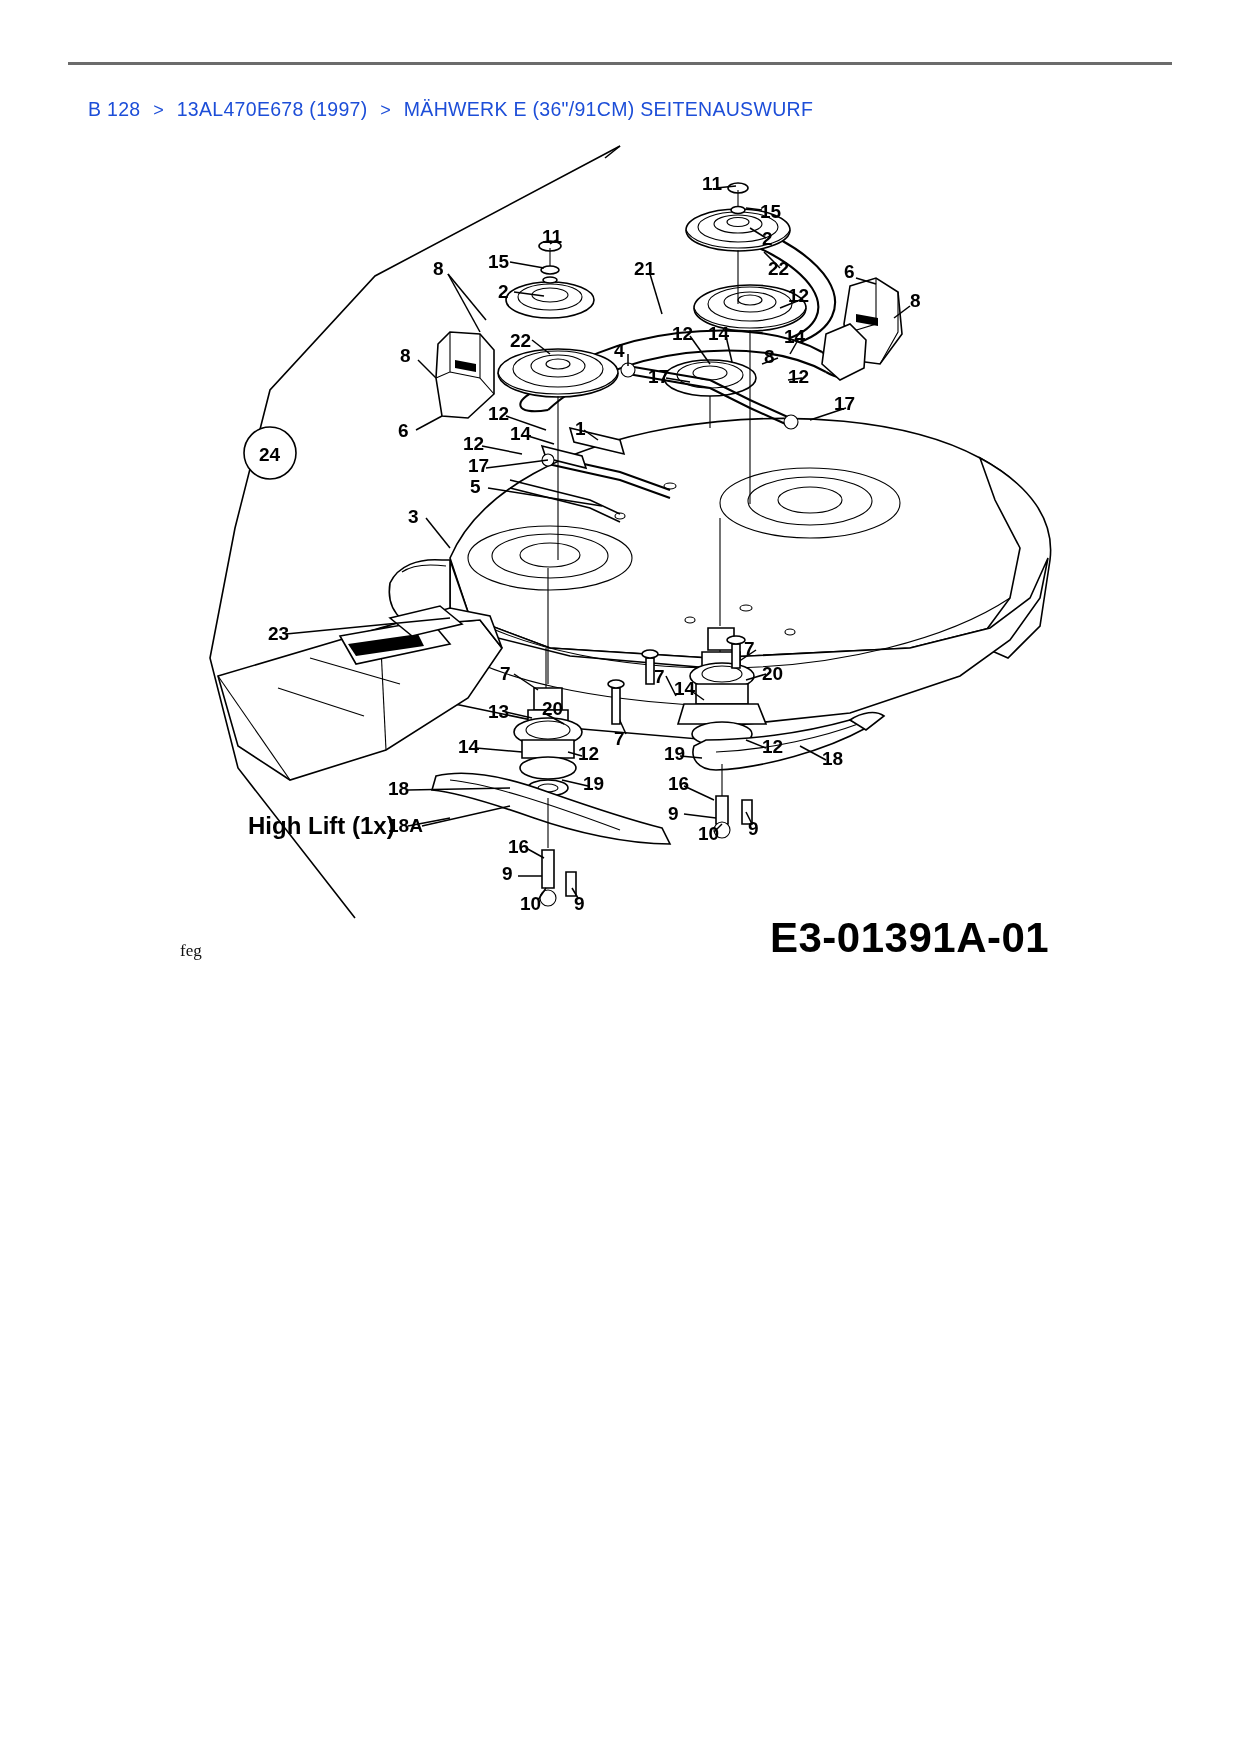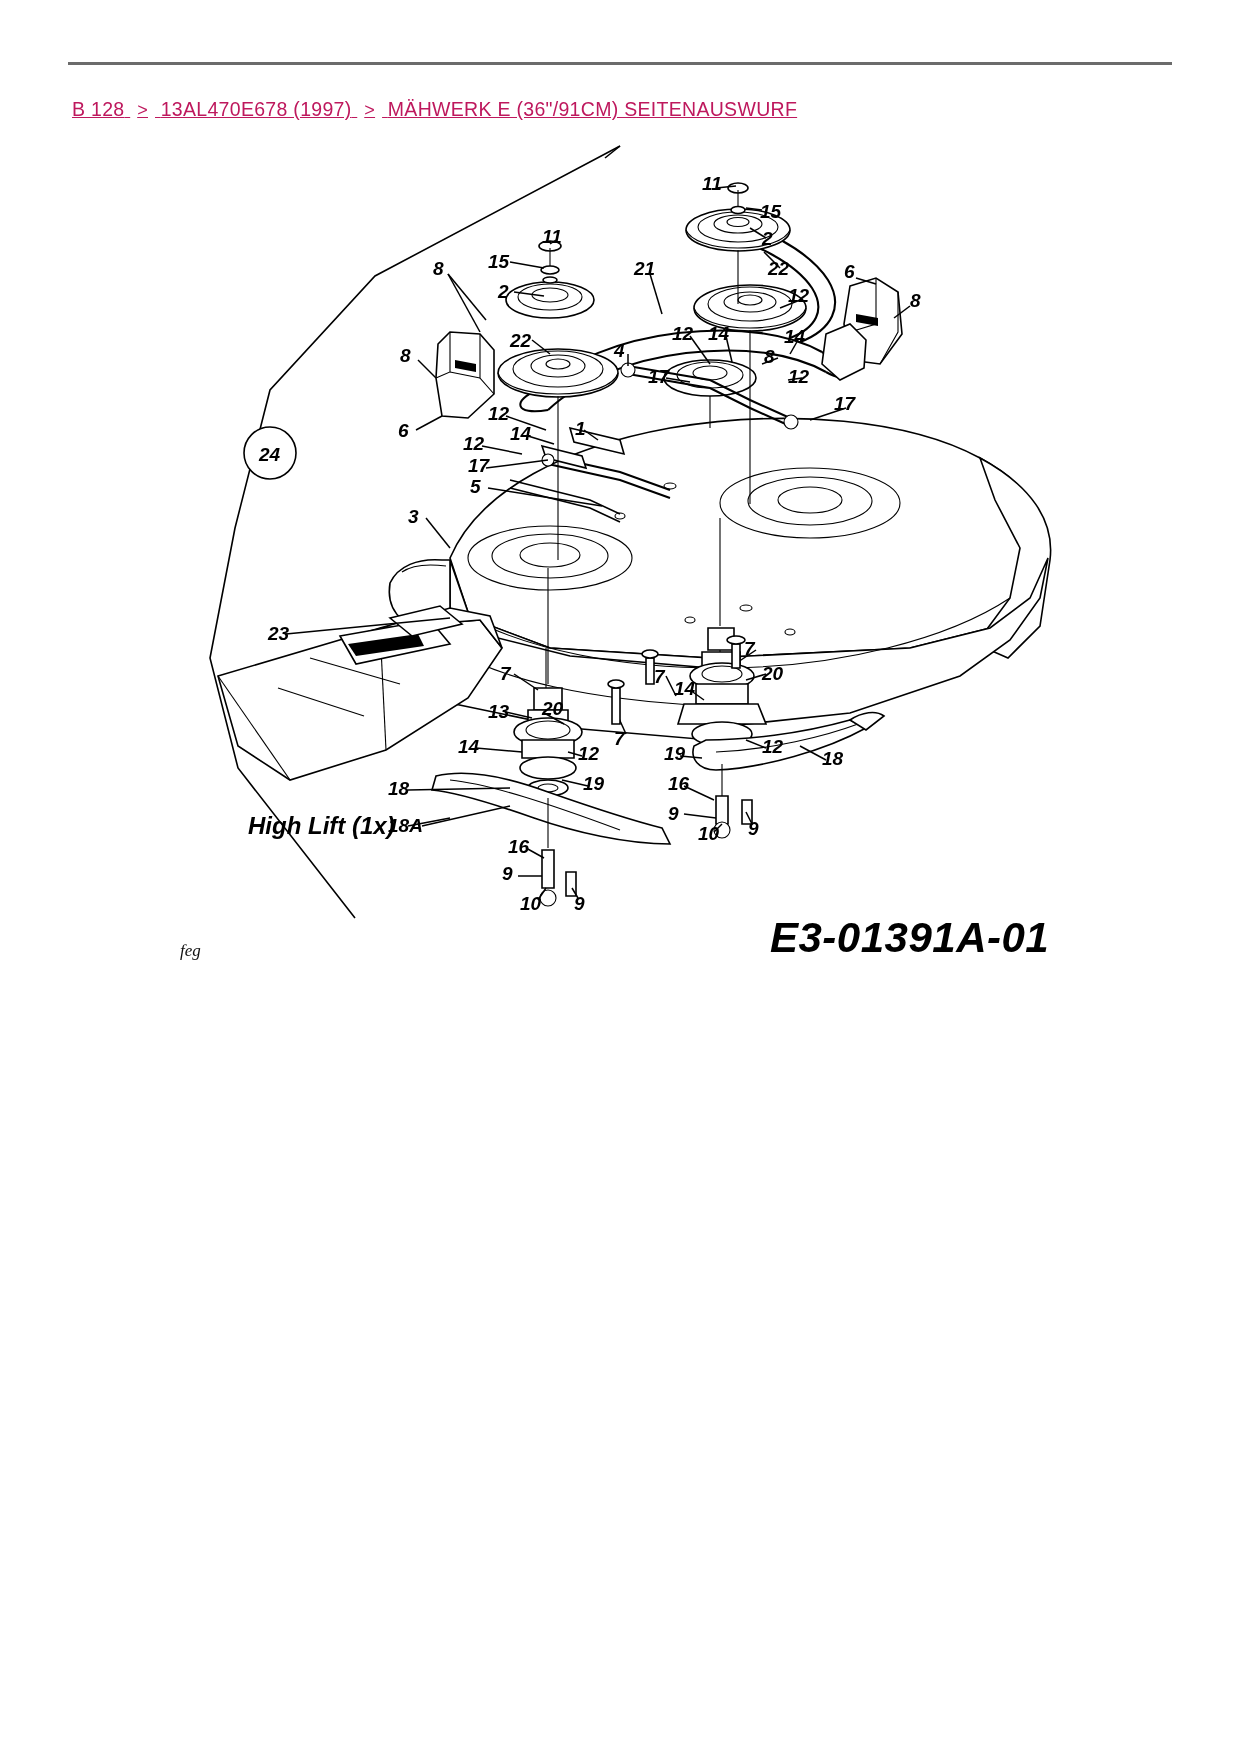--- a/index.html
+++ b/index.html
@@ -24,39 +24,37 @@
   .top-rule {
     position: absolute;
     left: 68px;
     top: 62px;
     width: 1104px;
     height: 3px;
     background: #6b6b6b;
   }
   .breadcrumb {
     position: absolute;
-    left: 72px;
+    left: 88px;
     top: 98px;
     font-size: 19.5px;
     letter-spacing: 0.3px;
     white-space: nowrap;
-    color: #be185d;
-    text-decoration: underline;
+    color: #1d4ed8;
   }
   .breadcrumb .sep {
     padding: 0 7px;
     font-size: 18px;
   }
   .diagram-wrap {
     position: absolute;
     left: 150px;
     top: 128px;
     width: 1040px;
     height: 860px;
-    font-style: italic;
   }
   svg.diagram {
     display: block;
     width: 1040px;
     height: 860px;
   }
   .callout-text {
     font-family: "Liberation Sans", sans-serif;
     font-weight: bold;
     font-size: 19px;

